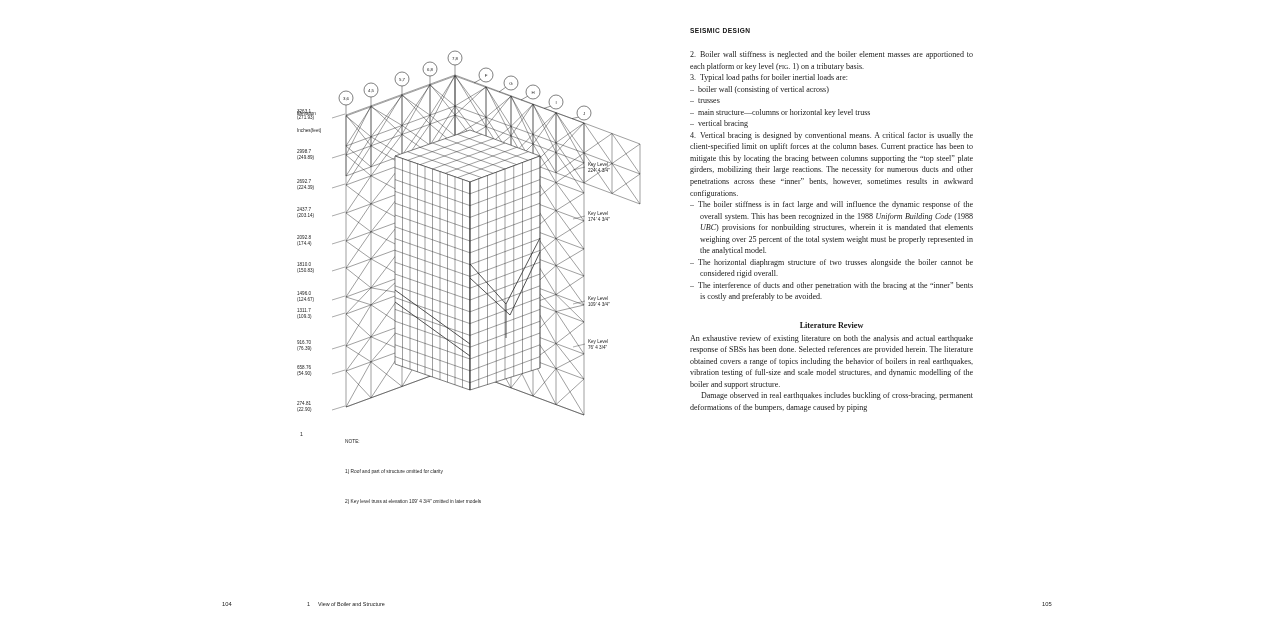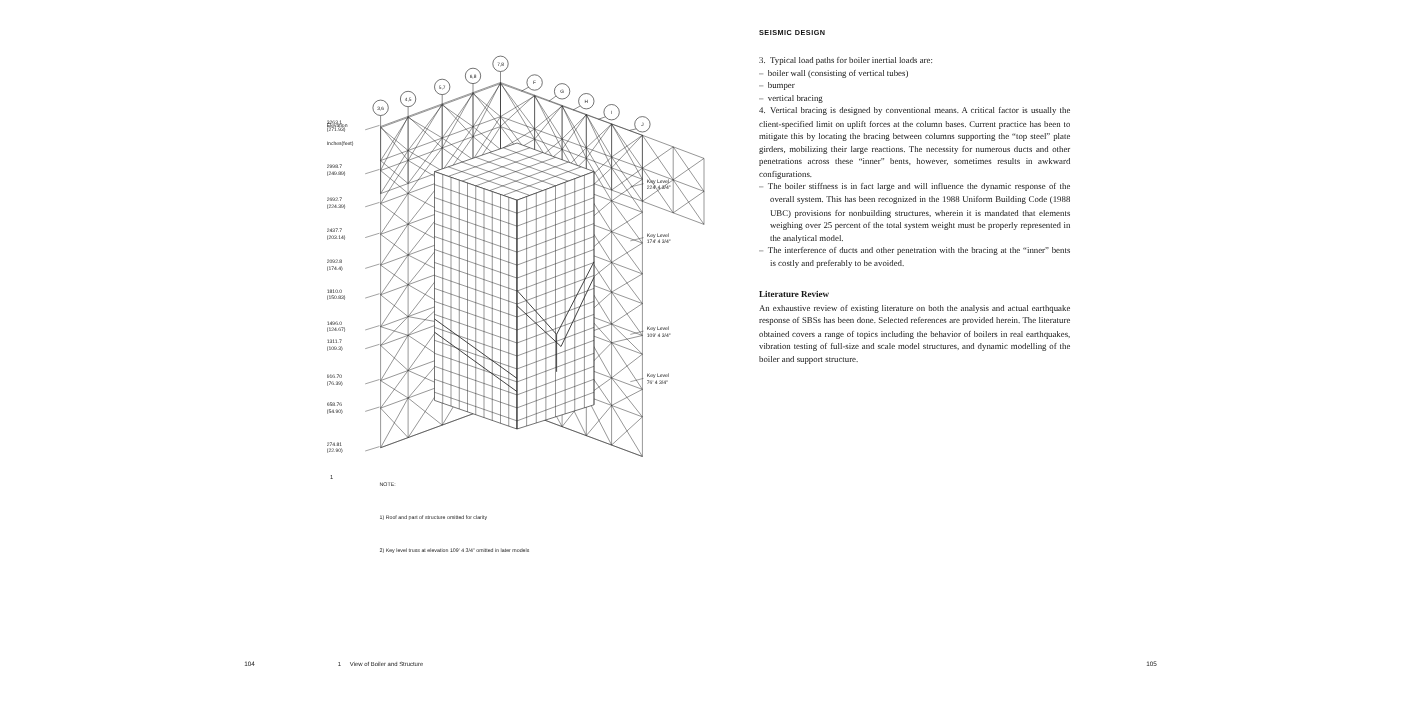--- a/index.html
+++ b/index.html
@@ -7,22 +7,22 @@
   body{position:relative;font-family:"Liberation Serif",serif;color:#1c1c1c}
   .abs{position:absolute}
   
   #page-header{left:690px;top:27px;font-family:"Liberation Sans",sans-serif;
     font-size:6.6px;font-weight:bold;letter-spacing:.45px;color:#111}
   #text-column{left:690px;top:49px;width:283px;font-size:8px;line-height:11.55px;
     text-align:justify;color:#161616}
   #text-column p{margin:0}
   #text-column p.dash{padding-left:10px;text-indent:-10px}
   #text-column p.indent{text-indent:11px}
-  #text-column p.heading{font-weight:bold;text-align:left;margin-top:17px;margin-bottom:1px;font-size:8.2px}
-  .it{}
+  #text-column p.heading{font-weight:bold;text-align:center;margin-top:17px;margin-bottom:1px;font-size:8.2px}
+  .it{font-style:italic}
   .sc{font-variant:small-caps}
   
   .figlabel{position:absolute;font-family:"Liberation Sans",sans-serif;font-size:4.6px;
     line-height:5.8px;color:#222;white-space:pre}
   #elev-header{left:297px;top:99px}
   #note-block{left:345px;top:417px;font-size:4.8px;line-height:10px}
   #fig-num{left:300px;top:432px;font-size:5.2px}
   
   .caption{position:absolute;top:601px;font-family:"Liberation Sans",sans-serif;
     font-size:5.4px;color:#222}
@@ -469,24 +469,28 @@
   <div class="figlabel" id="fig-num">1</div>
 
   <div class="caption" style="left:307px">1</div>
   <div class="caption" style="left:318px">View of Boiler and Structure</div>
   <div class="pagenum" style="left:222px">104</div>
 </div>
 
 <div>
   <div class="abs" id="page-header">SEISMIC DESIGN</div>
   <div class="abs" id="text-column">
+      <p class="plain"><span>2. Boiler wall stiffness is neglected and the boiler element masses are apportioned to each platform or key level (</span><span class="sc">fig. 1</span><span>) on a tributary basis.</span></p>
       <p class="plain"><span>3. Typical load paths for boiler inertial loads are:</span></p>
-      <p class="dash"><span>– boiler wall (consisting of vertical tubes)</span></p>
-      <p class="dash"><span>– bumper</span></p>
+      <p class="dash"><span>– boiler wall (consisting of vertical across)</span></p>
+      <p class="dash"><span>– trusses</span></p>
+      <p class="dash"><span>– main structure—columns or horizontal key level truss</span></p>
       <p class="dash"><span>– vertical bracing</span></p>
       <p class="plain"><span>4. Vertical bracing is designed by conventional means. A critical factor is usually the client-specified limit on uplift forces at the column bases. Current practice has been to mitigate this by locating the bracing between columns supporting the “top steel” plate girders, mobilizing their large reactions. The necessity for numerous ducts and other penetrations across these “inner” bents, however, sometimes results in awkward configurations.</span></p>
       <p class="dash"><span>– The boiler stiffness is in fact large and will influence the dynamic response of the overall system. This has been recognized in the 1988 </span><span class="it">Uniform Building Code</span><span> (1988 </span><span class="it">UBC</span><span>) provisions for nonbuilding structures, wherein it is mandated that elements weighing over 25 percent of the total system weight must be properly represented in the analytical model.</span></p>
+      <p class="dash"><span>– The horizontal diaphragm structure of two trusses alongside the boiler cannot be considered rigid overall.</span></p>
       <p class="dash"><span>– The interference of ducts and other penetration with the bracing at the “inner” bents is costly and preferably to be avoided.</span></p>
       <p class="heading"><span>Literature Review</span></p>
       <p class="plain"><span>An exhaustive review of existing literature on both the analysis and actual earthquake response of SBSs has been done. Selected references are provided herein. The literature obtained covers a range of topics including the behavior of boilers in real earthquakes, vibration testing of full-size and scale model structures, and dynamic modelling of the boiler and support structure.</span></p>
+      <p class="indent"><span>Damage observed in real earthquakes includes buckling of cross-bracing, permanent deformations of the bumpers, damage caused by piping</span></p>
     </div>
   <div class="pagenum" style="left:1042px">105</div>
 </div>
 
 </body></html>

